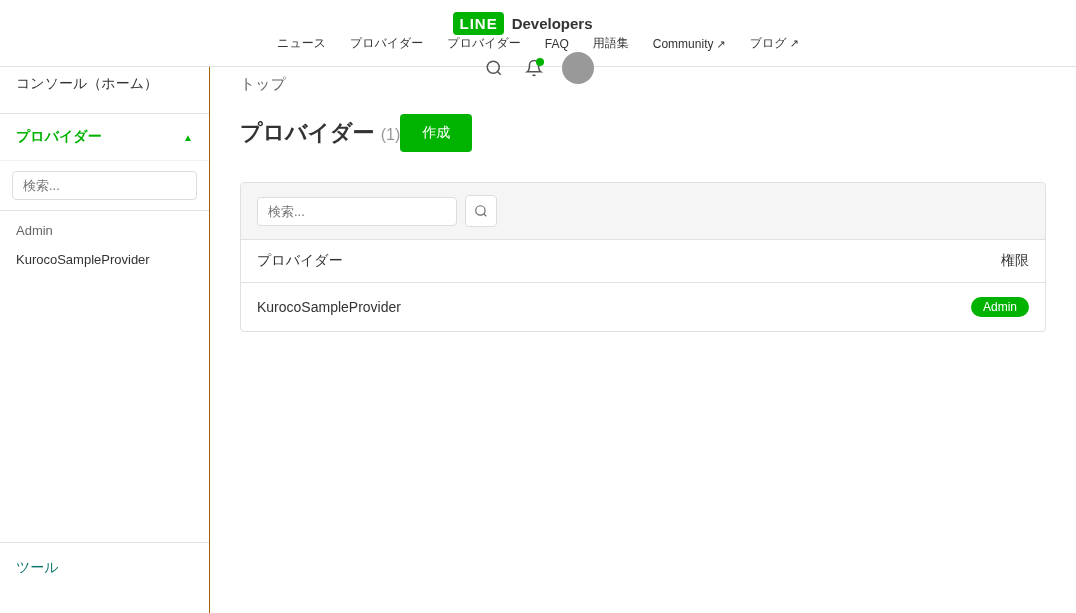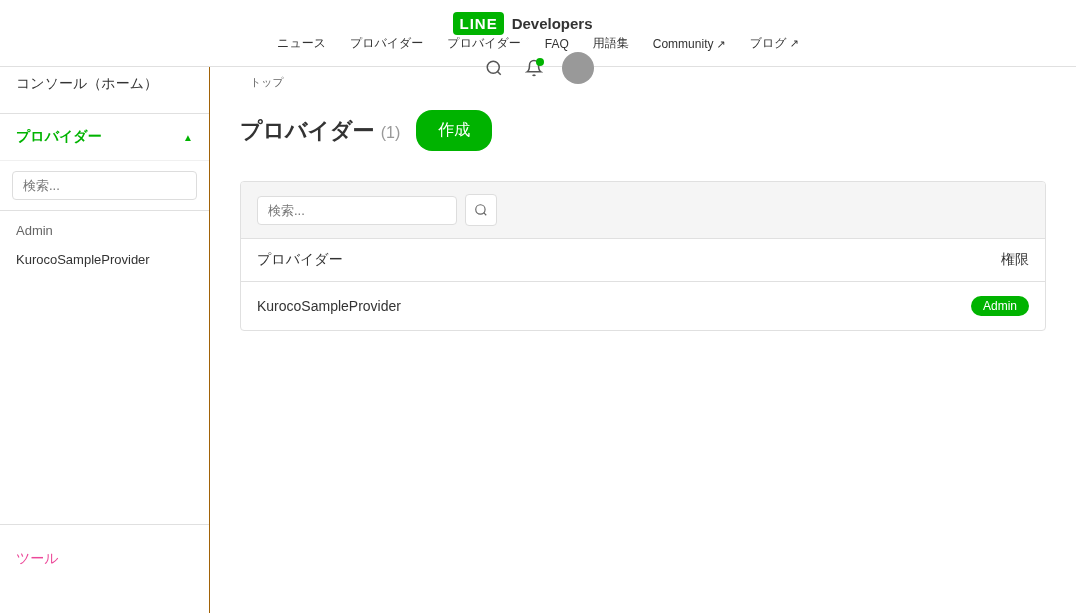--- a/index.html
+++ b/index.html
@@ -145,62 +145,60 @@
       font-weight: 500;
     }
     .sidebar-provider-item {
       padding: 8px 16px;
       font-size: 13px;
       color: #333;
       cursor: pointer;
     }
     .sidebar-spacer { flex: 1; }
     .sidebar-bottom-item {
-      padding: 25px 16px;
-      font-size: 14px;
-      color: #ec4899;
+      padding: 16px 16px;
+      font-size: 14px;
+      color: #0f766e;
       cursor: pointer;
       border-top: 1px solid #e0e0e0;
     }
 
     
     .main {
       flex: 1;
       padding: 20px 30px;
       background: #fff;
     }
     .breadcrumb {
-      font-size: 11px;
+      font-size: 15px;
       color: #666;
       margin-bottom: 20px;
-      margin-left: 10px;
     }
     .page-header {
       display: flex;
       align-items: center;
-      gap: 16px;
       margin-bottom: 30px;
     }
     .page-title {
       font-size: 22px;
       font-weight: 600;
       color: #333;
     }
     .page-count {
       font-size: 16px;
       color: #999;
       font-weight: normal;
     }
     .create-button {
       background: #00b300;
       color: #fff;
       border: none;
       padding: 10px 22px;
-      border-radius: 16px;
-      font-size: 16px;
+      border-radius: 4px;
+      font-size: 14px;
       cursor: pointer;
       font-weight: 500;
     }
 
     
     .table-container {
       border: 1px solid #e0e0e0;
       border-radius: 4px;
       overflow: hidden;
     }

